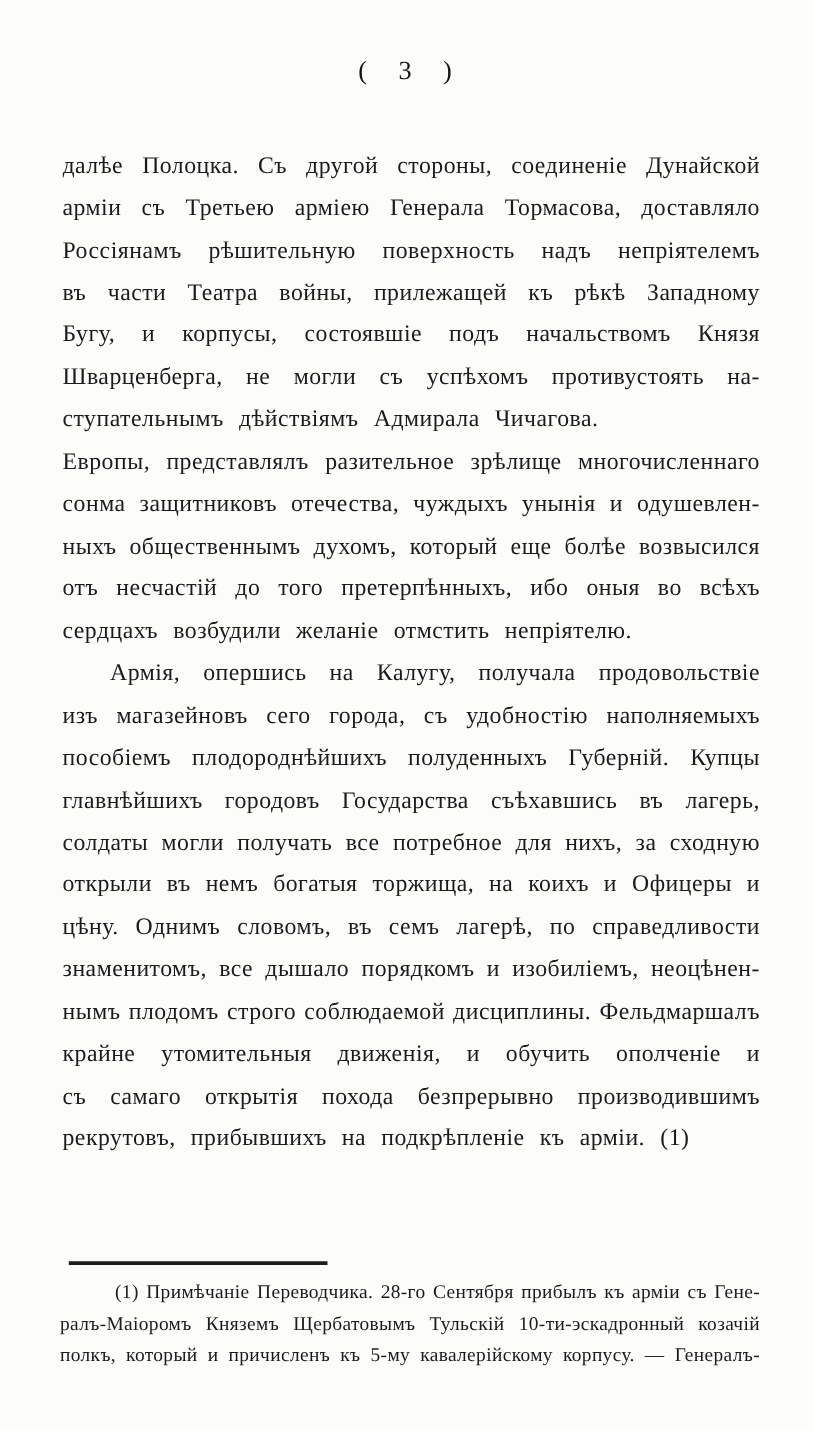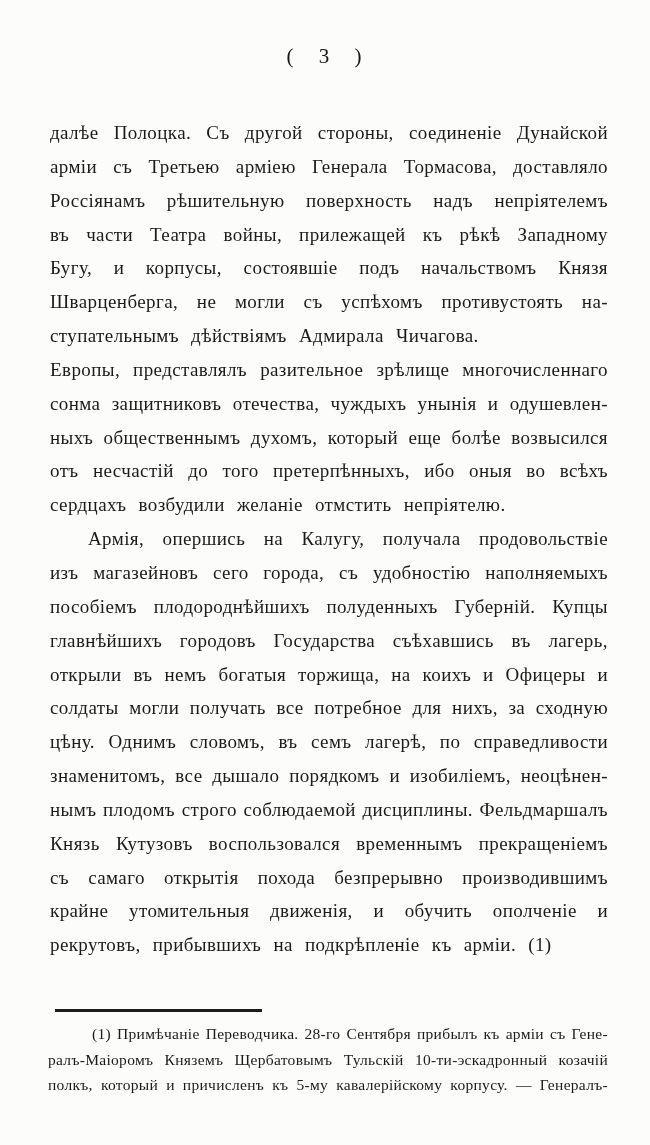--- a/index.html
+++ b/index.html
@@ -111,28 +111,27 @@
       <div class="line">ныхъ общественнымъ духомъ, который еще болѣе возвысился</div>
       <div class="line">отъ несчастій до того претерпѣнныхъ, ибо оныя во всѣхъ</div>
       <div class="line last">сердцахъ возбудили желаніе отмстить непріятелю.</div>
     </div>
 
     <div class="para">
       <div class="line first">Армія, опершись на Калугу, получала продовольствіе</div>
       <div class="line">изъ магазейновъ сего города, съ удобностію наполняемыхъ</div>
       <div class="line">пособіемъ плодороднѣйшихъ полуденныхъ Губерній. Купцы</div>
       <div class="line">главнѣйшихъ городовъ Государства съѣхавшись въ лагерь,</div>
+      <div class="line">солдаты могли получать все потребное для нихъ, за сходную</div>
       <div class="line">открыли въ немъ богатыя торжища, на коихъ и Офицеры и</div>
-      <div class="line">солдаты могли получать все потребное для нихъ, за сходную</div>
       <div class="line">цѣну. Однимъ словомъ, въ семъ лагерѣ, по справедливости</div>
       <div class="line">знаменитомъ, все дышало порядкомъ и изобиліемъ, неоцѣнен-</div>
       <div class="line">нымъ плодомъ строго соблюдаемой дисциплины. Фельдмаршалъ</div>
-      <div class="line">Князь Кутузовъ воспользовался временнымъ прекращеніемъ</div>
+      <div class="line">крайне утомительныя движенія, и обучить ополченіе и</div>
       <div class="line">съ самаго открытія похода безпрерывно производившимъ</div>
-      <div class="line">крайне утомительныя движенія, и обучить ополченіе и</div>
       <div class="line last">рекрутовъ, прибывшихъ на подкрѣпленіе къ арміи. (1)</div>
     </div>
 
   </div>
 
   <div class="rule"></div>
 
   <div class="footnote">
     <div class="fline findent"><span>(1)</span> <span class="it">Примѣчаніе Переводчика.</span> <span>28-го Сентября прибылъ къ арміи съ Гене-</span></div>
     <div class="fline">ралъ-Маіоромъ Княземъ Щербатовымъ Тульскій 10-ти-эскадронный козачій</div>

